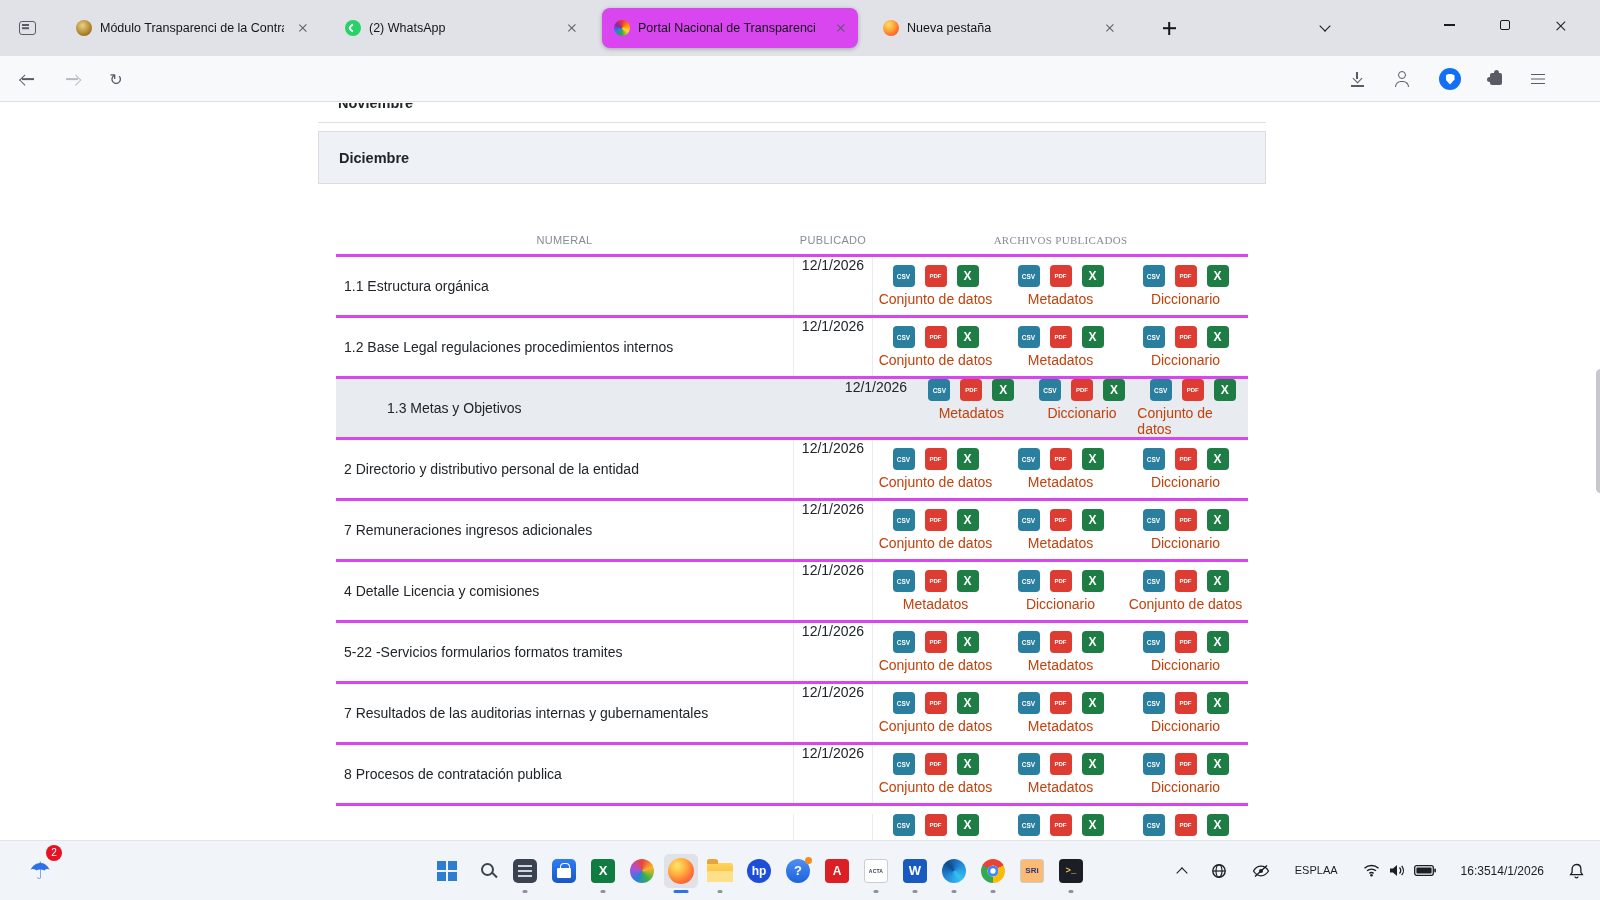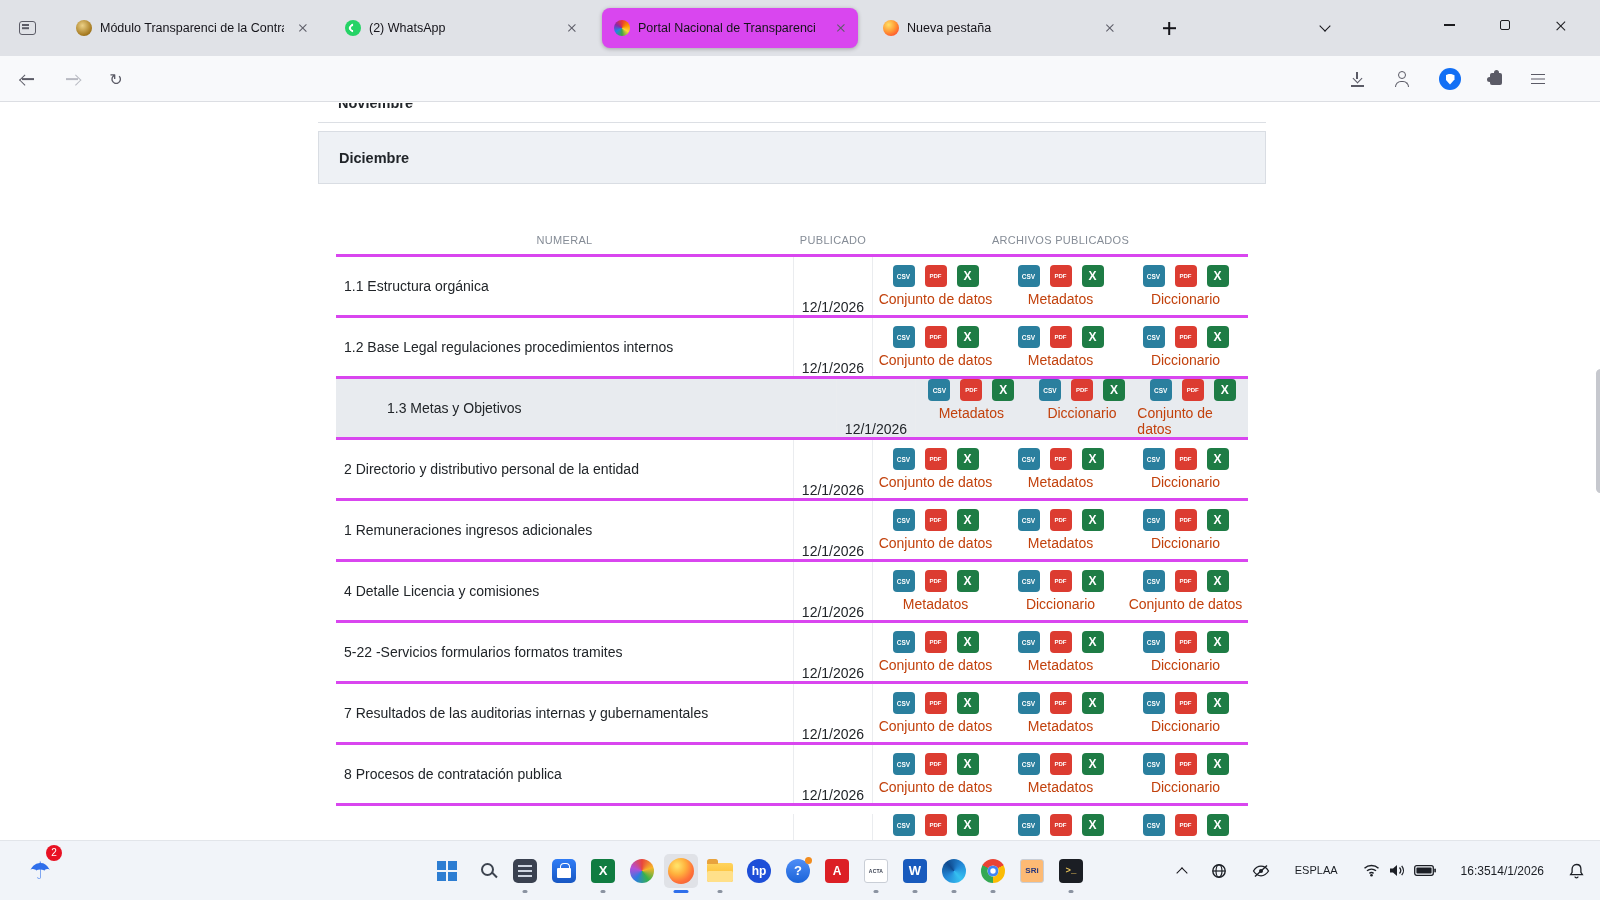--- a/index.html
+++ b/index.html
@@ -85,26 +85,26 @@
   
   .content { position:absolute; left:8px; top:103px; width:1600px; height:737px; background:#fff; overflow:hidden; }
   .container { width:948px; margin-left:310px; }
   .prev-item { height:20px; overflow:hidden; border-bottom:1px solid #dcdfe4; margin-bottom:8px; }
   .prev-item span { display:block; margin-top:-8px; padding-left:20px; font-size:14.5px; font-weight:600; color:#212529; }
   .month-box { height:53px; background:#eef1f5; border:1px solid #d9dde3; display:flex; align-items:center; padding-left:20px; cursor:pointer; }
   .month-box span { font-size:14.5px; font-weight:600; color:#212529; }
   .ttable { margin:42px 18px 0 18px; }
   .thead { display:flex; height:28px; align-items:center; }
   .hc { font-size:11px; color:#858c96; text-align:center; letter-spacing:.3px; }
-  .hc1 { width:457px; } .hc2 { width:80px; } .hc3 { flex:1; }
+  .hc1 { width:457px; } .hc2 { width:80px; } .hc3 { flex:1;font-family:Liberation Serif, serif; }
   .trow { display:flex; align-items:center; height:61px; border-top:3px solid #d946ef; }
   .trow.hl { background:#e8ebef;padding-left:43px; }
   .trow.partial { height:38px; align-items:flex-start; padding-top:8px; }
   .c1 { width:457px; padding-left:8px; font-size:14px; color:#212529; }
-  .c2 { width:80px; align-self:stretch; display:flex; align-items:flex-end; justify-content:center; font-size:14px; color:#212529; border-left:1px solid #eaecef; border-right:1px solid #eaecef; }
+  .c2 { width:80px; align-self:stretch; display:flex; align-items:flex-start; justify-content:center; font-size:14px; color:#212529; border-left:1px solid #eaecef; border-right:1px solid #eaecef; }
   .trow.partial .c2 { align-items:flex-start; }
   .c3 { flex:1; display:flex; }
   .fgroup { flex:1; display:flex; flex-direction:column; align-items:center; gap:4px; }
   .ficons { display:flex; gap:10px; }
   .fi { width:22px; height:22px; border-radius:4px; color:#fff; font-weight:bold; display:flex; align-items:center; justify-content:center; cursor:pointer; }
   .fi-csv { background:#2a7f9e; font-size:6.5px; }
   .fi-pdf { background:#dc3c31; font-size:6px; }
   .fi-xls { background:#1e7c45; font-size:12px; }
   .flabel { font-size:14px; color:#c2410c; }
   .scroll-thumb { position:absolute; right:3px; top:266px; width:9px; height:124px; background:#c6c8ce; border-radius:4.5px; cursor:pointer; }
@@ -412,21 +412,21 @@
           <span class="fi fi-pdf">PDF</span>
           <span class="fi fi-xls">X</span>
         </div>
         <div class="flabel">Diccionario</div>
       </div>
     </div>
   </div>
 
   <div class="trow">
     <div class="cell c1">
-      <span>1 Remuneraciones ingresos adicionales</span>
+      <span>7 Remuneraciones ingresos adicionales</span>
     </div>
     <div class="cell c2">
       <span>12/1/2026</span>
     </div>
     <div class="cell c3">
       <div class="fgroup">
         <div class="ficons">
           <span class="fi fi-csv">CSV</span>
           <span class="fi fi-pdf">PDF</span>
           <span class="fi fi-xls">X</span>

